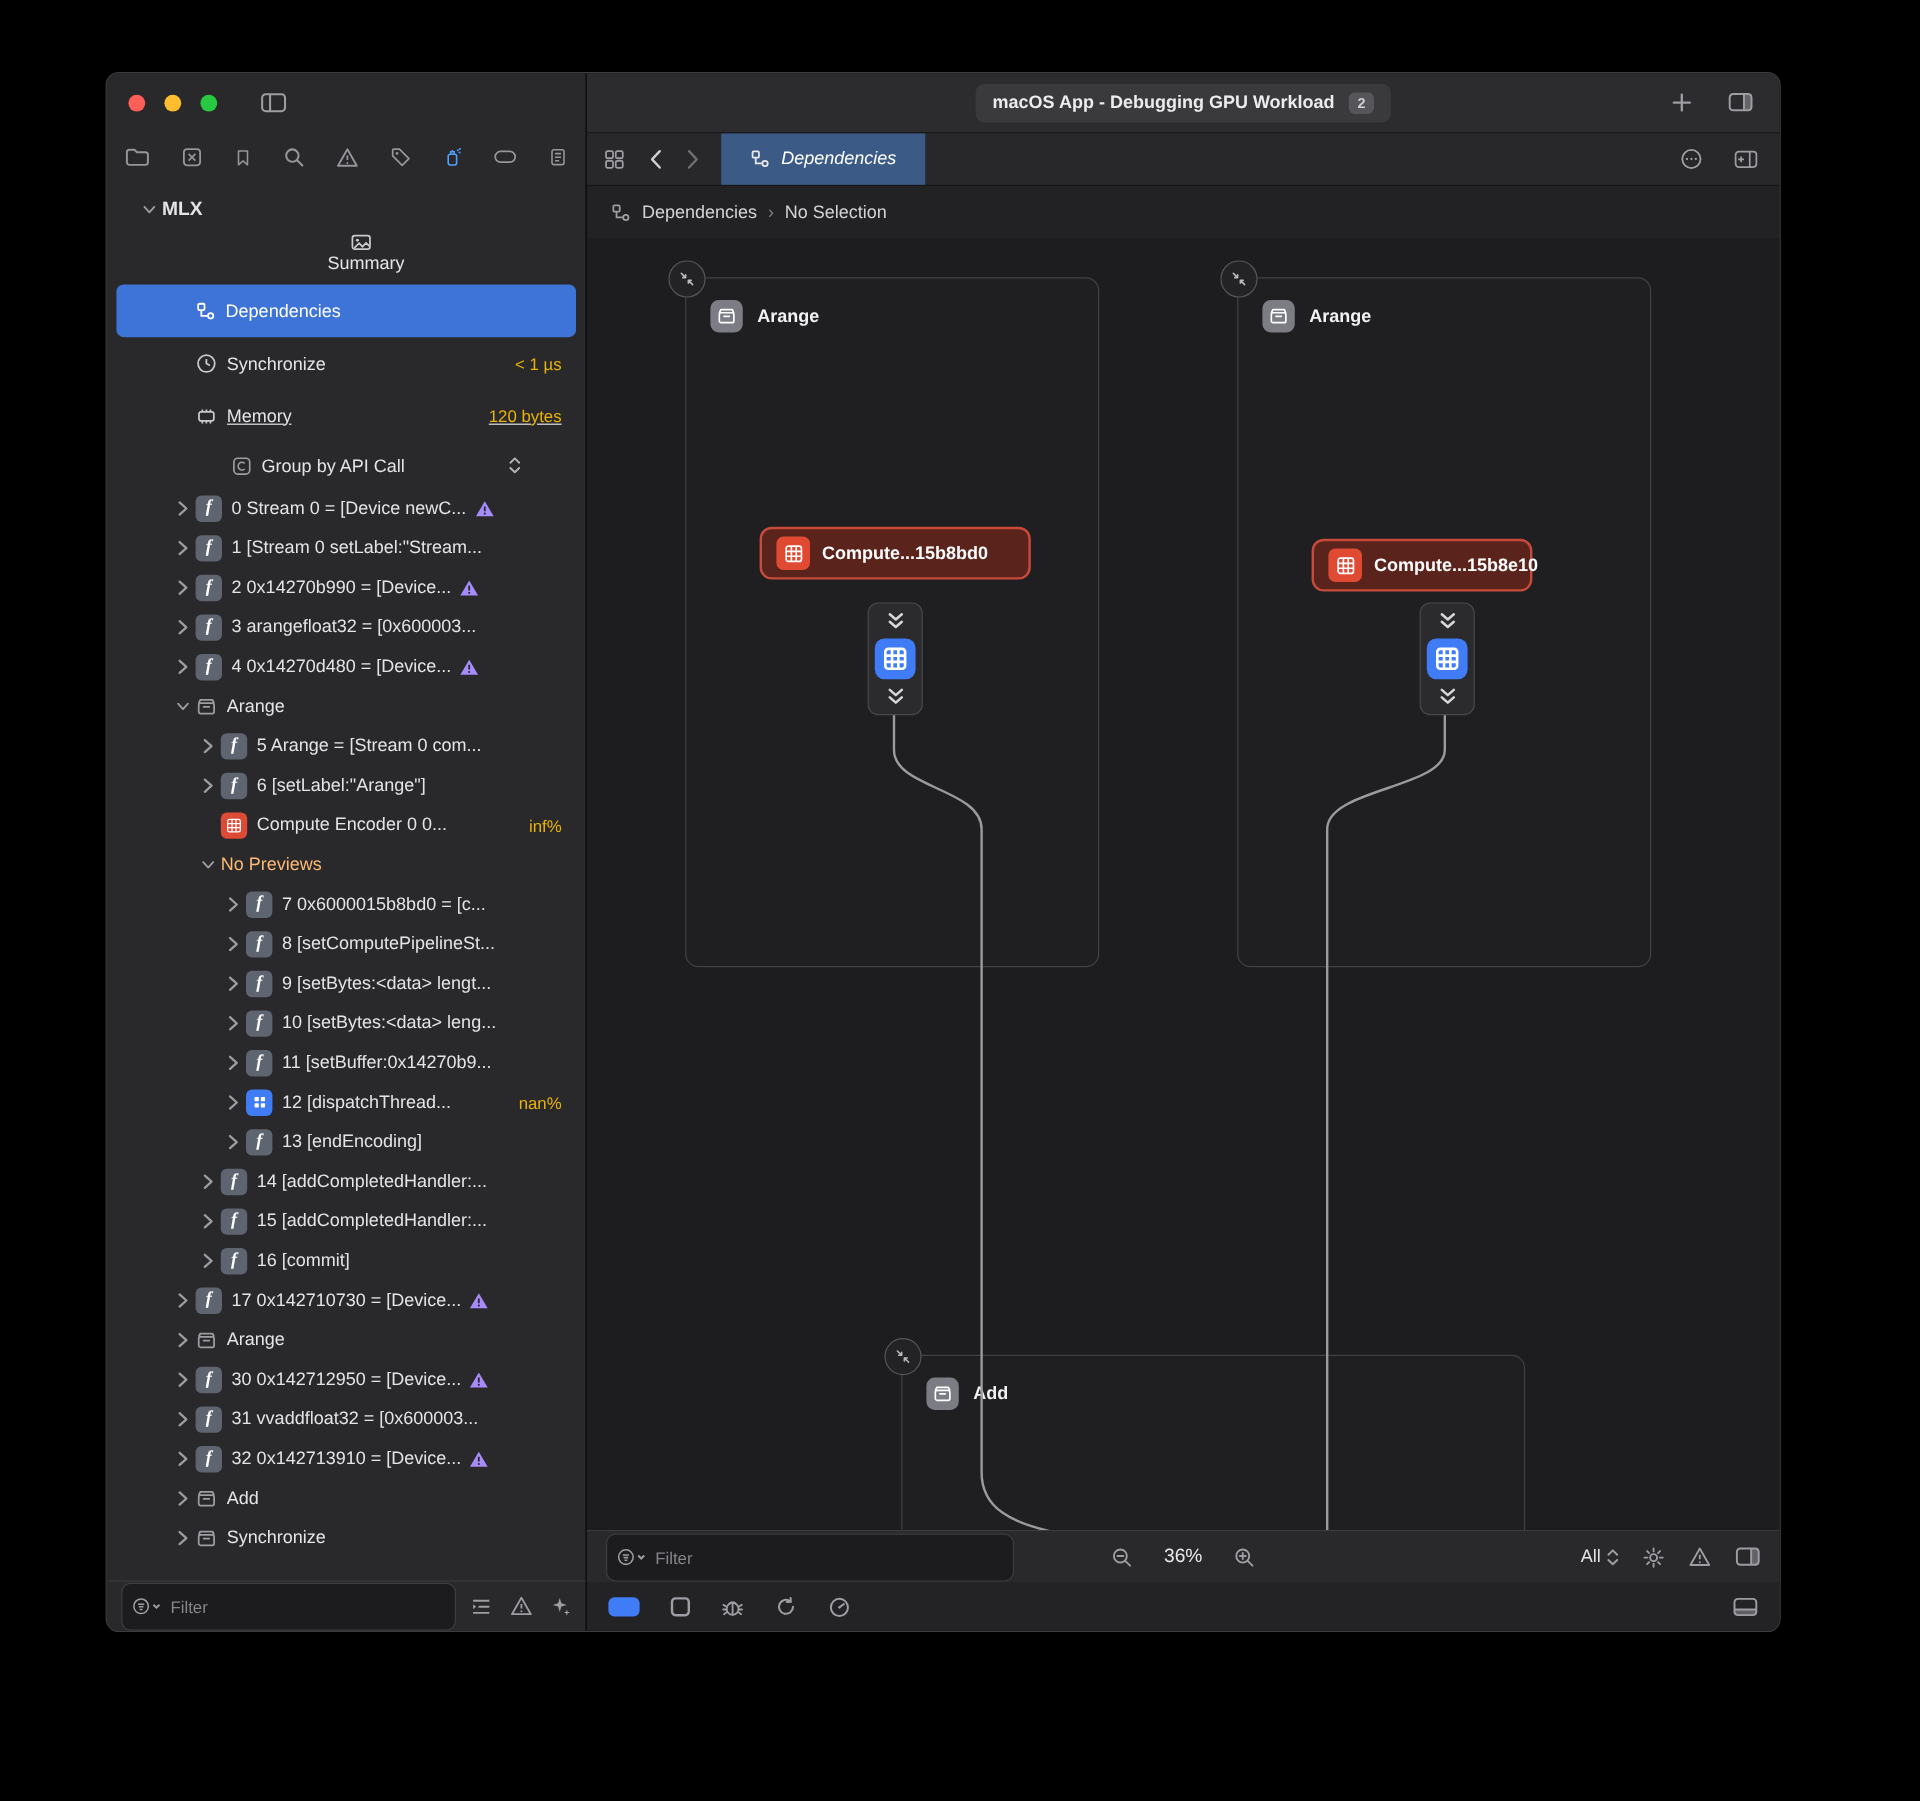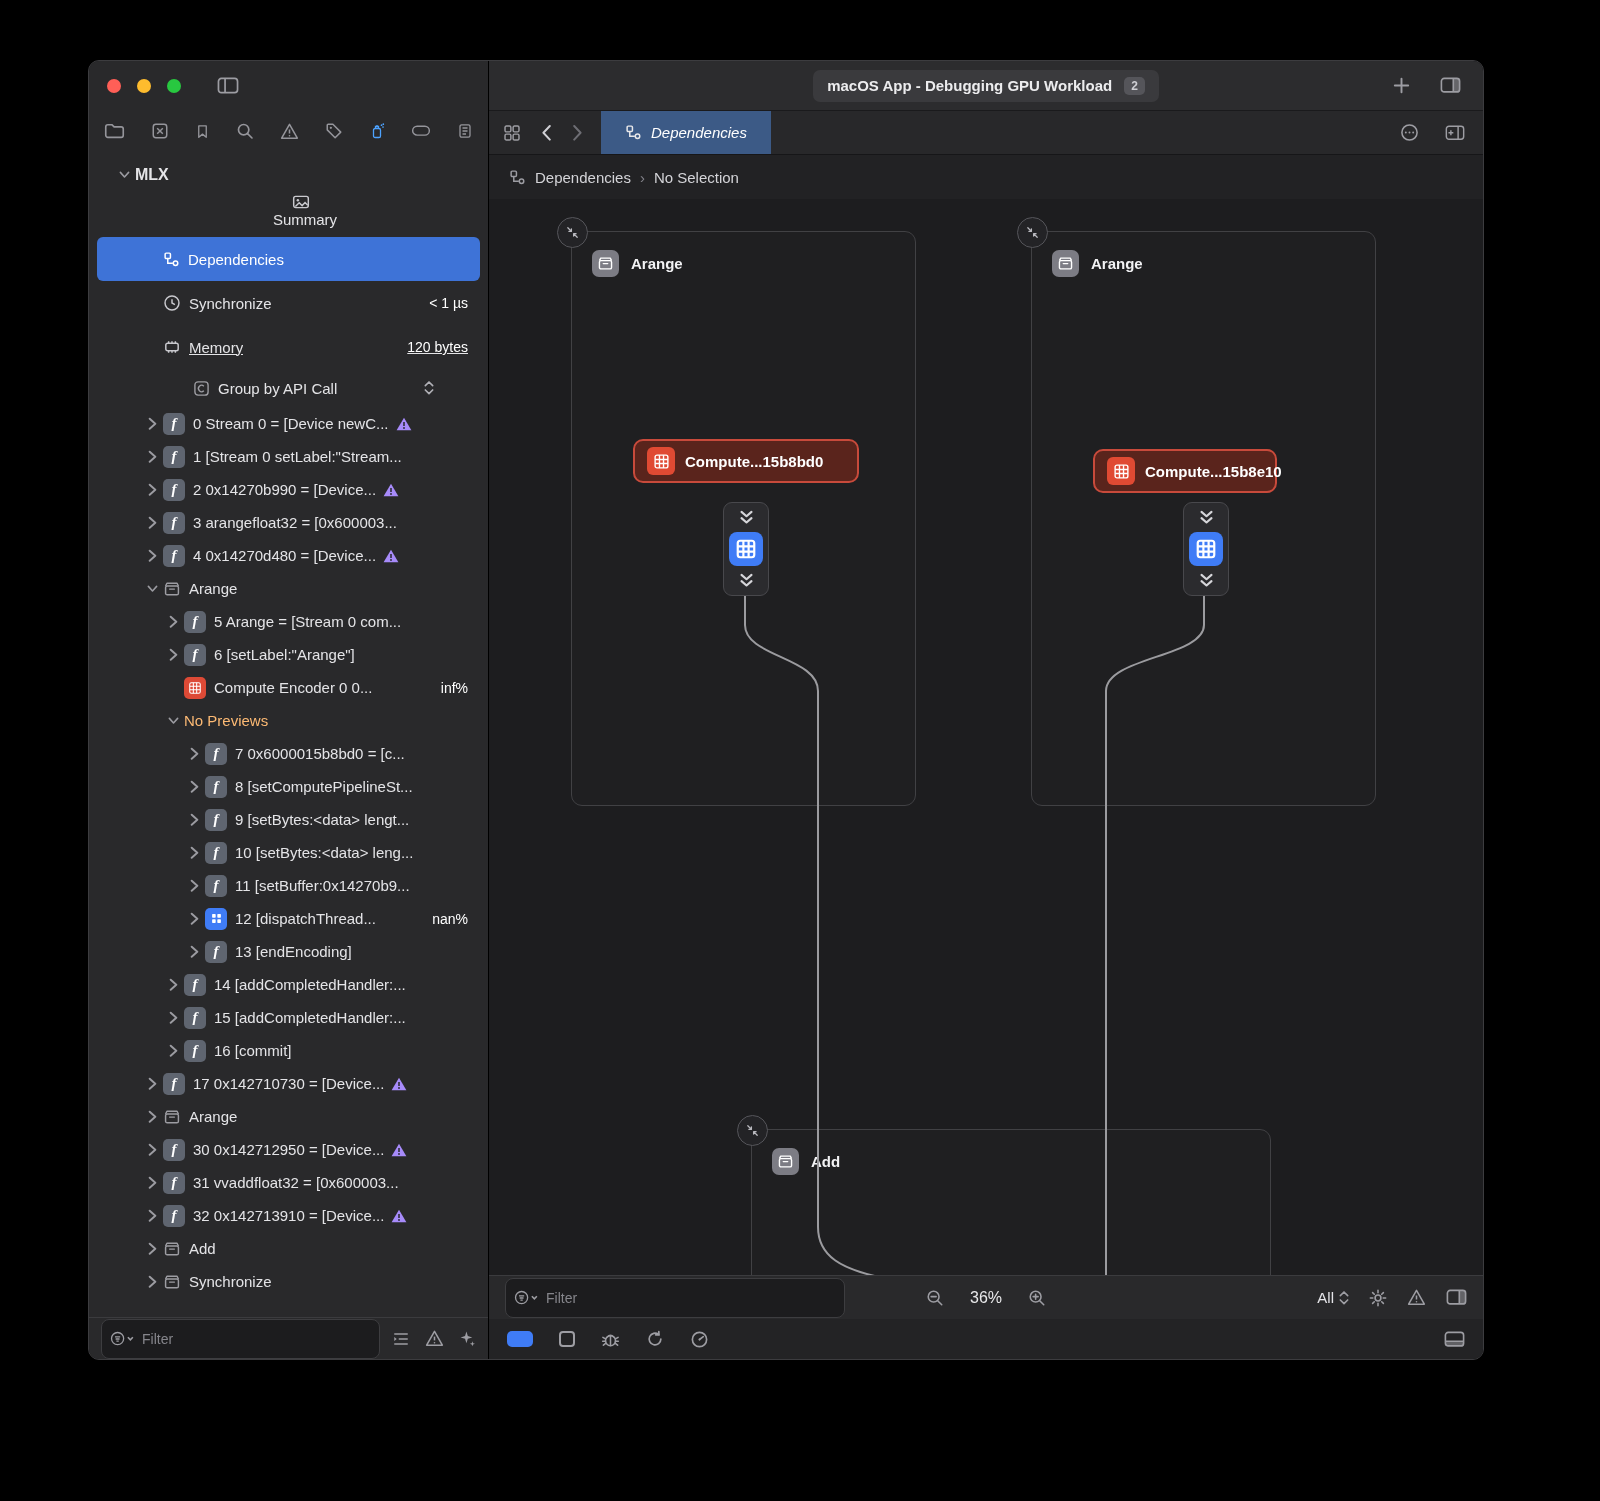--- a/index.html
+++ b/index.html
@@ -30,21 +30,21 @@
   .trow.root { font-size:16px; font-weight:700; height:36px; }
   .trow.report { height:44px; }
   .trow.report .ic { color:#c9c9ce; }
   .trow.groupby { height:38px; padding-right:46px; }
   .trow.selected { background:#3e73d7; }
   .trow.selected .lab, .trow.selected .ic { color:#fff; }
   .trow.muted .lab { color:#fdba74; }
   .chev { width:21px; display:flex; justify-content:center; color:#9b9ba1; flex:none; }
   .rowic { margin-right:8px; flex:none; }
   .lab { white-space:nowrap; overflow:hidden; text-overflow:ellipsis; }
-  .detail { margin-left:auto; color:#ffffff; font-size:14px; padding-left:8px; flex:none; }
+  .detail { margin-left:auto; color:#eab308; font-size:14px; padding-left:8px; flex:none; }
   .warnic { margin-left:7px; flex:none; }
   .stepperic { margin-left:auto; color:#b0b0b6; }
   .bdg { width:22px; height:22px; border-radius:5px; display:inline-flex; align-items:center; justify-content:center; flex:none; }
   .bdg-f { background:#5f6570; color:#fff; font:italic 700 15px "Liberation Serif",serif; }
   .bdg-red { background:#dd4a36; }
   .bdg-blue { background:#3f7cf6; }
 
   .sb-filter { height:42px; border-top:1px solid #3b3b3e; display:flex; align-items:center; gap:12px; padding:0 12px; flex:none; }
   .ffield { flex:1; height:40px; background:#1c1c1e; border:1px solid #3d3d40; border-radius:8px; display:flex; align-items:center; padding:0 8px; gap:6px; color:#8a8a90; }
   .ffield input { background:transparent; border:none; outline:none; color:#ddd; font-size:14px; width:100%; font-family:inherit; cursor:text; }

